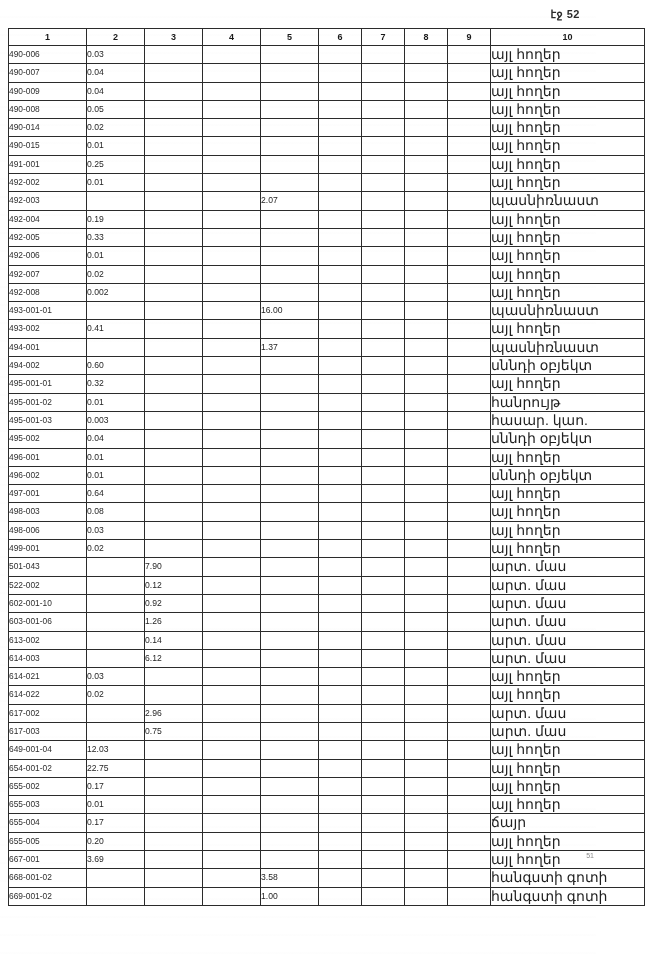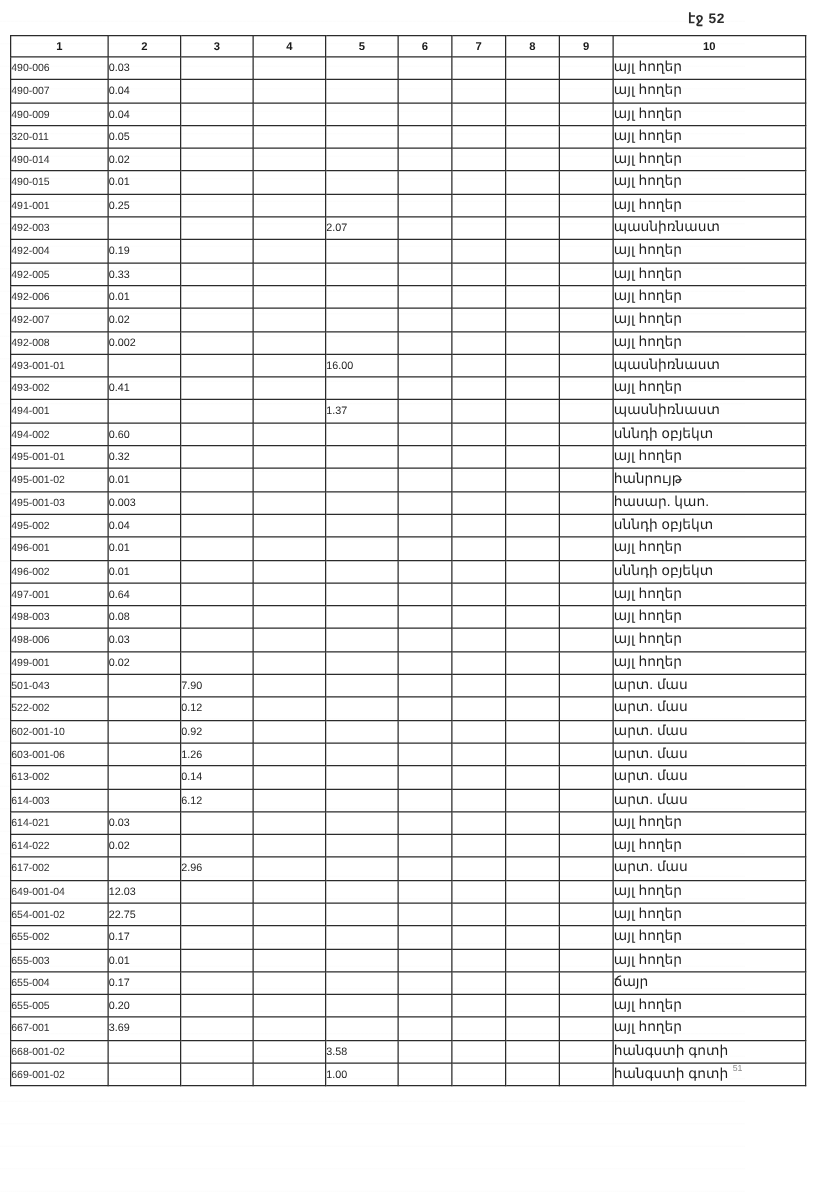--- a/index.html
+++ b/index.html
@@ -70,21 +70,21 @@
   }
   td.c-num {
     text-align: left;
     padding-left: 5px;
     font-size: 8.6px;
     color: #1f1f1f;
   }
   td.c-note {
     text-align: left;
     padding-left: 4px;
-    font-size: 11px;
+    font-size: 14px;
     color: #1f1f1f;
     margin-left: 32px;
   }
   
   col.w1 { width: 78px; }
   col.w2 { width: 58px; }
   col.w3 { width: 58px; }
   col.w4 { width: 58px; }
   col.w5 { width: 58px; }
   col.w6 { width: 43px; }
@@ -174,21 +174,21 @@
           <td class="c-num"></td>
           <td class="c-num"></td>
           <td class="c-num"></td>
           <td class="c-num"></td>
           <td class="c-num"></td>
           <td class="c-num"></td>
           <td class="c-num"></td>
           <td class="c-note">այլ հողեր</td>
         </tr>
         <tr>
-          <td class="c-code">320-011</td>
+          <td class="c-code">490-008</td>
           <td class="c-num">0.05</td>
           <td class="c-num"></td>
           <td class="c-num"></td>
           <td class="c-num"></td>
           <td class="c-num"></td>
           <td class="c-num"></td>
           <td class="c-num"></td>
           <td class="c-num"></td>
           <td class="c-note">այլ հողեր</td>
         </tr>
@@ -222,20 +222,32 @@
           <td class="c-num"></td>
           <td class="c-num"></td>
           <td class="c-num"></td>
           <td class="c-num"></td>
           <td class="c-num"></td>
           <td class="c-num"></td>
           <td class="c-num"></td>
           <td class="c-note">այլ հողեր</td>
         </tr>
         <tr>
+          <td class="c-code">492-002</td>
+          <td class="c-num">0.01</td>
+          <td class="c-num"></td>
+          <td class="c-num"></td>
+          <td class="c-num"></td>
+          <td class="c-num"></td>
+          <td class="c-num"></td>
+          <td class="c-num"></td>
+          <td class="c-num"></td>
+          <td class="c-note">այլ հողեր</td>
+        </tr>
+        <tr>
           <td class="c-code">492-003</td>
           <td class="c-num"></td>
           <td class="c-num"></td>
           <td class="c-num"></td>
           <td class="c-num">2.07</td>
           <td class="c-num"></td>
           <td class="c-num"></td>
           <td class="c-num"></td>
           <td class="c-num"></td>
           <td class="c-note">պասնիռնաստ</td>
@@ -561,20 +573,32 @@
           <td class="c-num"></td>
           <td class="c-num"></td>
           <td class="c-num"></td>
           <td class="c-num"></td>
           <td class="c-note">այլ հողեր</td>
         </tr>
         <tr>
           <td class="c-code">617-002</td>
           <td class="c-num"></td>
           <td class="c-num">2.96</td>
+          <td class="c-num"></td>
+          <td class="c-num"></td>
+          <td class="c-num"></td>
+          <td class="c-num"></td>
+          <td class="c-num"></td>
+          <td class="c-num"></td>
+          <td class="c-note">արտ. մաս</td>
+        </tr>
+        <tr>
+          <td class="c-code">617-003</td>
+          <td class="c-num"></td>
+          <td class="c-num">0.75</td>
           <td class="c-num"></td>
           <td class="c-num"></td>
           <td class="c-num"></td>
           <td class="c-num"></td>
           <td class="c-num"></td>
           <td class="c-num"></td>
           <td class="c-note">արտ. մաս</td>
         </tr>
         <tr>
           <td class="c-code">649-001-04</td>

